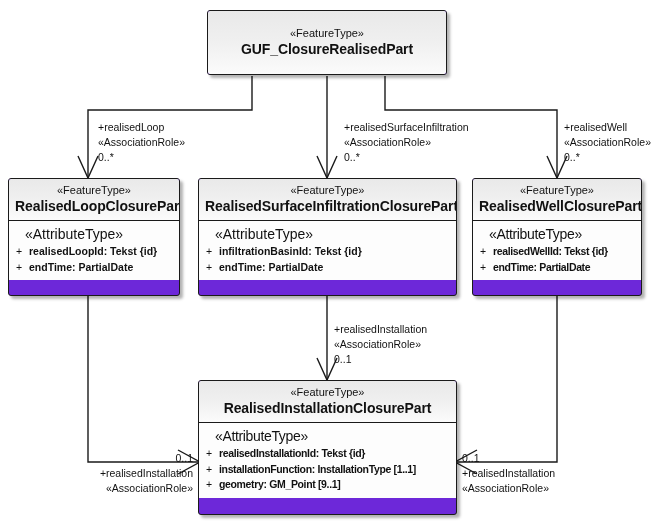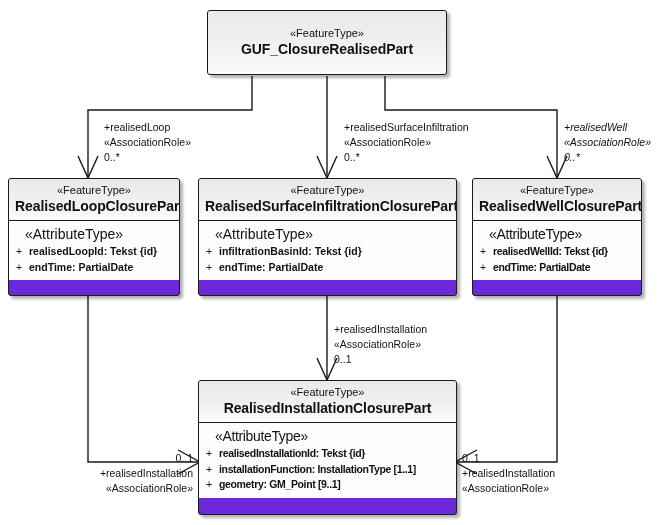--- a/index.html
+++ b/index.html
@@ -218,33 +218,33 @@
         <span class="attr-vis">+</span>
         <span class="attr-text">installationFunction: InstallationType [1..1]</span>
       </div>
       <div class="attr-row">
         <span class="attr-vis">+</span>
         <span class="attr-text">geometry: GM_Point [9..1]</span>
       </div>
     </div>
   </div>
 
-  <div class="edge-label" style="left:104px; top:120px;">
+  <div class="edge-label" style="left:98px; top:120px;">
     <div>+realisedLoop</div>
     <div>«AssociationRole»</div>
     <div>0..*</div>
   </div>
 
   <div class="edge-label" style="left:344px; top:120px;">
     <div>+realisedSurfaceInfiltration</div>
     <div>«AssociationRole»</div>
     <div>0..*</div>
   </div>
 
-  <div class="edge-label" style="left:564px; top:120px;font-style:italic;">
+  <div class="edge-label" style="left:564px; top:120px;">
     <div>+realisedWell</div>
     <div>«AssociationRole»</div>
     <div>0..*</div>
   </div>
 
   <div class="edge-label" style="left:334px; top:322px;">
     <div>+realisedInstallation</div>
     <div>«AssociationRole»</div>
     <div>0..1</div>
   </div>

